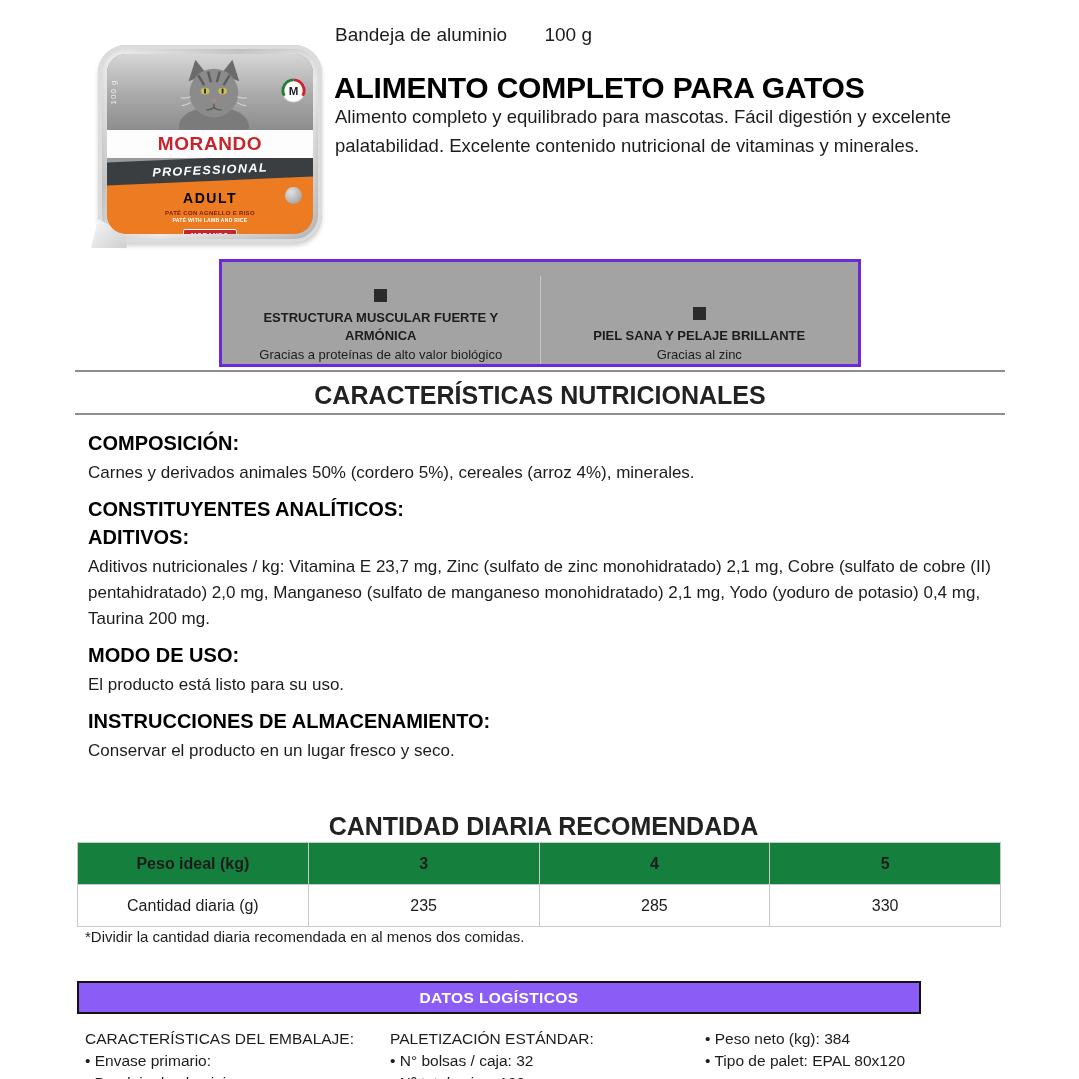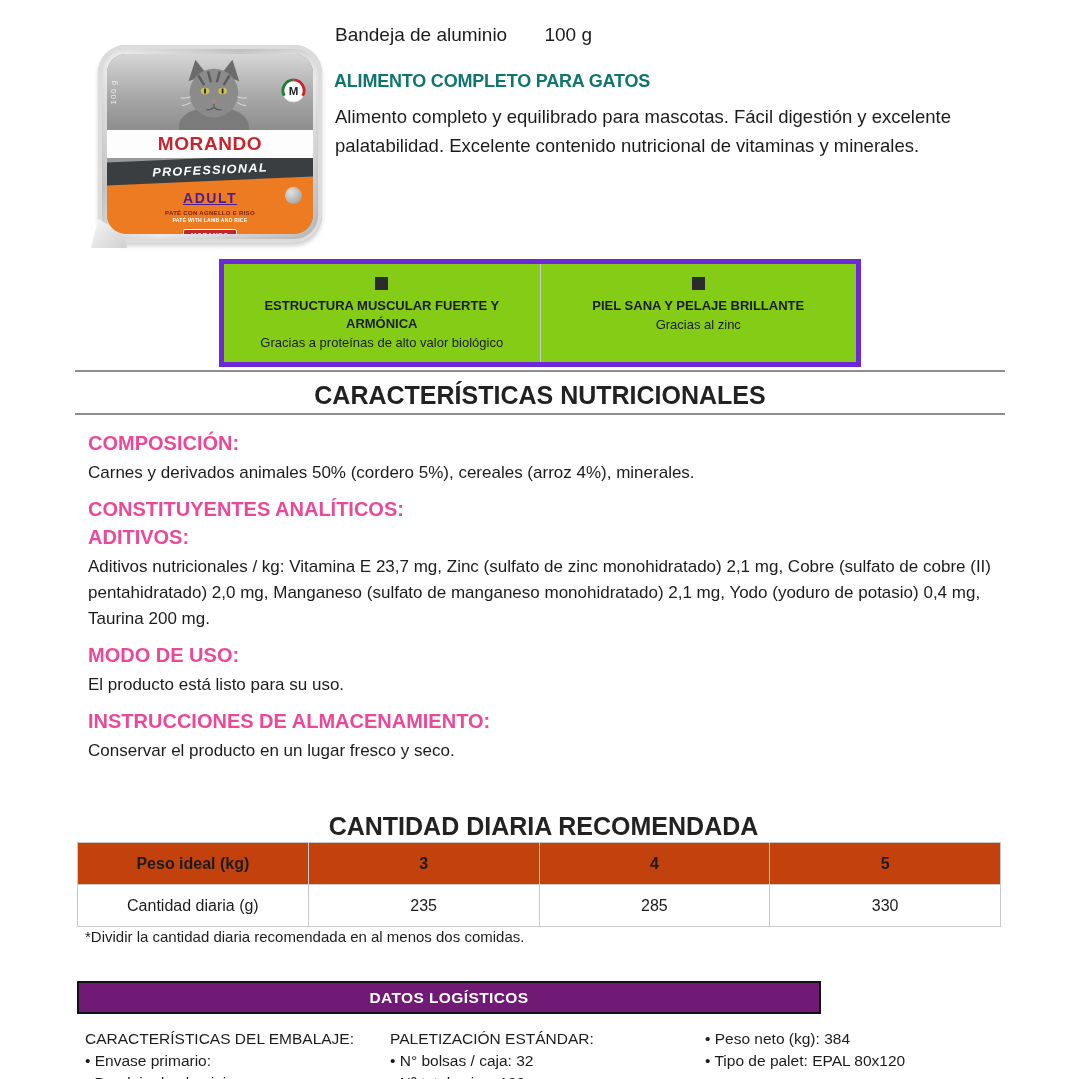--- a/index.html
+++ b/index.html
@@ -28,76 +28,76 @@
   }
   .badge { position:absolute; right:7px; top:24px; width:25px; height:25px; }
   .band-white { flex:0 0 16%; background:#fdfdfd; display:flex; align-items:center; justify-content:center; position:relative; z-index:3; }
   .brand-text { color:#c8242d; font-weight:bold; font-size:19px; letter-spacing:.6px; }
   .band-dark {
     flex:0 0 13%; background:#3b3e41; color:#fff; display:flex; align-items:center; justify-content:center;
     font-style:italic; font-weight:bold; font-size:12px; letter-spacing:1.2px;
     transform:rotate(-2.5deg) scaleX(1.06); z-index:2;
   }
   .band-orange { flex:1; background:#ed7b21; margin-top:-5px; position:relative; z-index:1; text-align:center; padding-top:13px; box-sizing:border-box; }
-  .adult-text { color:#4c1d95; font-weight:bold; font-size:14px; letter-spacing:1.5px;text-decoration:underline; }
+  .adult-text { color:#000000; font-weight:bold; font-size:14px; letter-spacing:1.5px; }
   .flavor-it { color:#7c2012; font-weight:bold; font-size:6px; letter-spacing:.3px; margin-top:4px; }
   .flavor-en { color:#ffffff; font-weight:bold; font-size:5px; letter-spacing:.3px; margin-top:1px; }
   .mini-logo {
     display:inline-block; margin-top:6px; background:#c8242d; color:#fff; font-weight:bold;
     font-size:6.5px; letter-spacing:.5px; padding:2px 7px 3px; border:1px solid #fff; border-radius:2px;
   }
   .lamb-circle {
     position:absolute; right:11px; top:10px; width:17px; height:17px; border-radius:50%;
     background:radial-gradient(circle at 35% 32%,#e2e2e2 0%,#b3b3b3 60%,#8f8f8f 100%);
   }
   .foil-corner {
     position:absolute; left:-7px; bottom:-5px; width:36px; height:34px;
     background:linear-gradient(135deg,#fbfbfb,#cfcfcf);
     clip-path:polygon(0 100%, 20% 15%, 90% 55%, 100% 100%);
   }
 
   
   .pack-line { position:absolute; left:335px; top:24px; font-size:19px;text-align:center; }
   .pack-line .w { margin-left:32px; }
-  .main-title { position:absolute; left:334px; top:71px; margin:0; font-size:18px; font-weight:bold; letter-spacing:-.2px; color:#0f766e; }
+  .main-title { position:absolute; left:334px; top:71px; margin:0; font-size:30px; font-weight:bold; letter-spacing:-.2px; color:#000000; }
   .desc { position:absolute; left:335px; top:102px; width:640px; margin:0; font-size:18.5px; line-height:29px; }
 
   
   .features {
     position:absolute; left:219px; top:259px; width:642px; height:108px;
-    display:flex; border:5px solid #6d28d9; box-sizing:border-box; background:#84cc16;
+    display:flex; border:3px solid #6d28d9; box-sizing:border-box; background:#a3a3a3;align-items:flex-end;
   }
   .feature { flex:1; border-right:1px solid #c9c9c9; text-align:center; padding:13px 5px 0; box-sizing:border-box; }
   .feature:last-child { border-right:none; }
   .sq { width:13px; height:13px; background:#2b2b2b; margin:0 auto 7px; }
   .f-title { font-weight:bold; font-size:13px; line-height:18px; }
   .f-sub { font-size:13px; line-height:18px; margin-top:1px; }
 
   
   .nut-head {
     position:absolute; left:75px; top:370px; width:930px; box-sizing:border-box;
     border-top:2px solid #8e8e8e; border-bottom:2px solid #8e8e8e;
     text-align:center; padding:9px 0 3px;
   }
   .nut-head span { font-size:25px; font-weight:bold; color:#222; }
   .nut-body { position:absolute; left:88px; top:432px; width:918px; }
-  .nut-item h3 { font-size:20px; line-height:22px; margin:0 0 6px; color:#ec4899; }
+  .nut-item h3 { font-size:20px; line-height:22px; margin:0 0 6px; color:#000000; }
   .nut-item p { font-size:17px; line-height:26px; margin:0 0 12px; }
 
   
   .daily-title { position:absolute; left:0; top:808px; width:1079px; margin:4px; text-align:center; font-size:25px; font-weight:bold; color:#222; }
   .daily-table { position:absolute; left:77px; top:842px; width:924px; border-collapse:collapse; table-layout:fixed; }
   .daily-table td { border:1px solid #c9c9c9; height:39px; text-align:center; font-size:16px; }
-  .daily-table tr.hdr td { background:#c2410c; font-weight:bold; }
+  .daily-table tr.hdr td { background:#15803d; font-weight:bold; }
   .daily-footnote { position:absolute; left:85px; top:928px; margin:0; font-size:15px; }
 
   
   .log-bar {
-    position:absolute; left:77px; top:981px; width:744px; height:33px; box-sizing:border-box;
-    background:#701a75; border:2px solid #121212; display:flex; align-items:center; justify-content:center;
+    position:absolute; left:77px; top:981px; width:844px; height:33px; box-sizing:border-box;
+    background:#8b5cf6; border:2px solid #121212; display:flex; align-items:center; justify-content:center;
   }
   .log-bar span { color:#fff; font-weight:bold; font-size:15.5px; letter-spacing:.4px; }
   .log-col { position:absolute; top:1028px; font-size:15.5px; line-height:22px; }
   .log-col .b { font-weight:normal; }
   .c1 { left:85px; width:295px; }
   .c2 { left:390px; width:300px; }
   .c3 { left:705px; width:296px; }
 </style>
 </head>
 <body>

